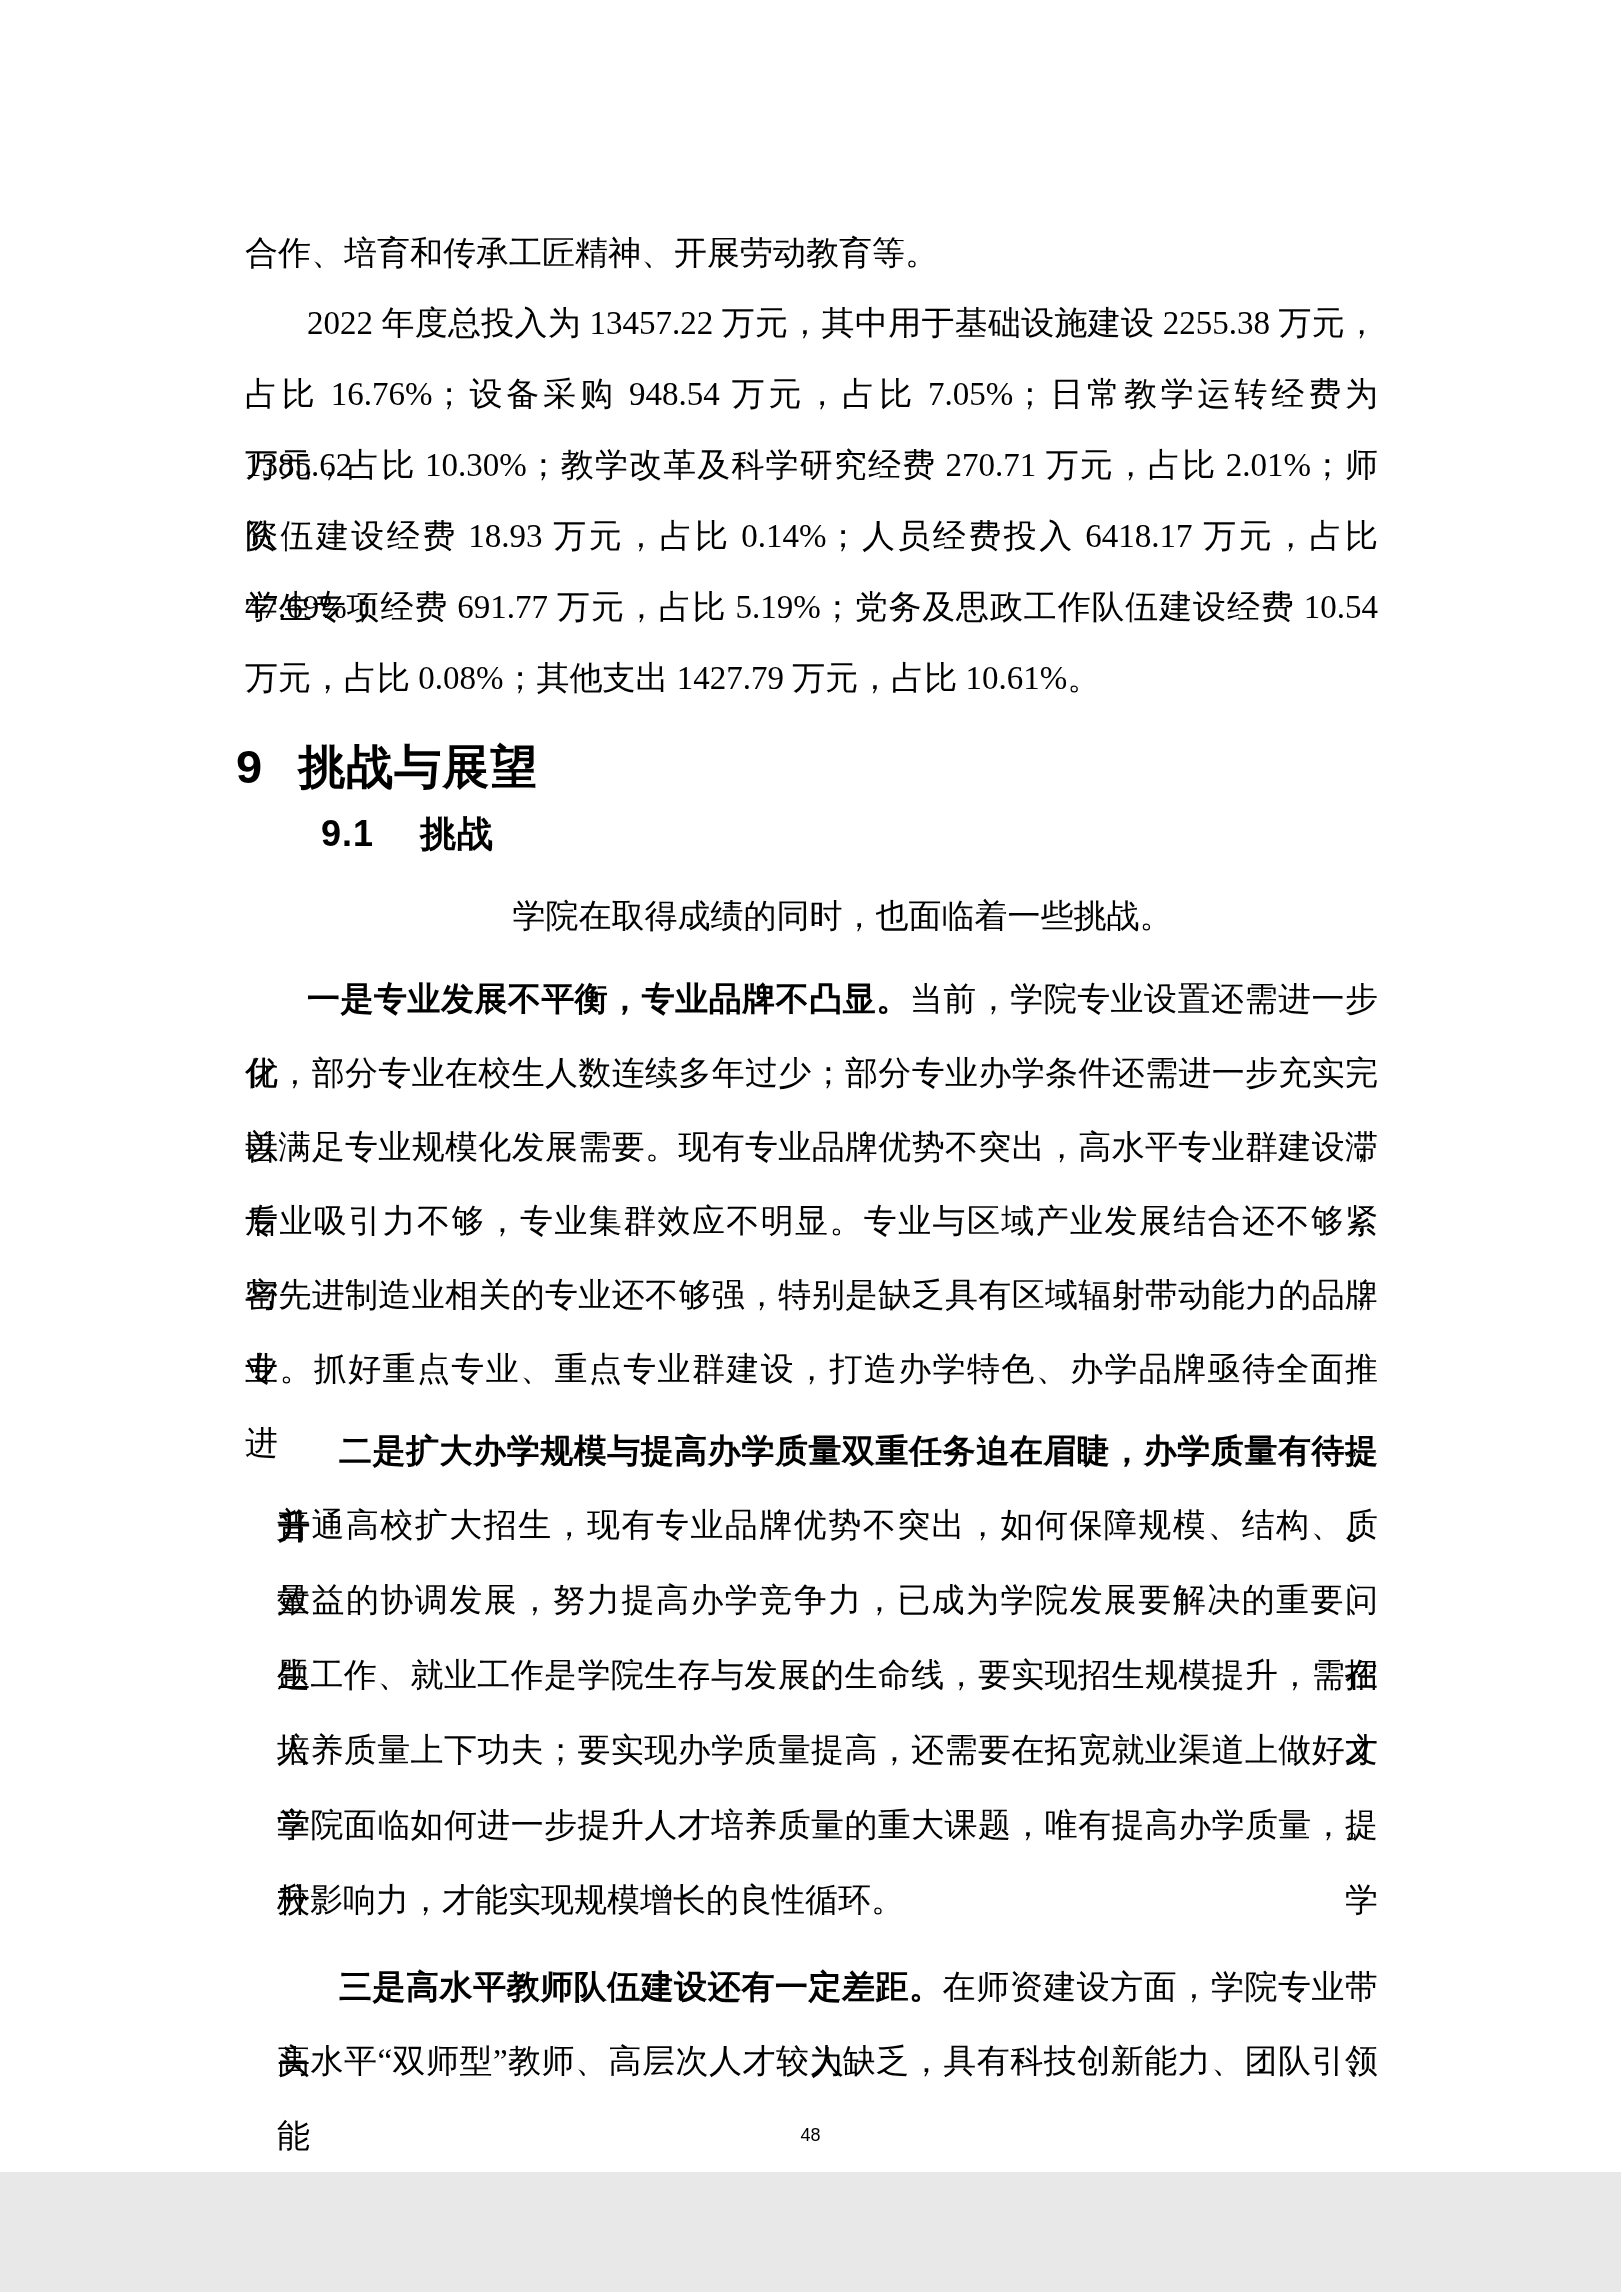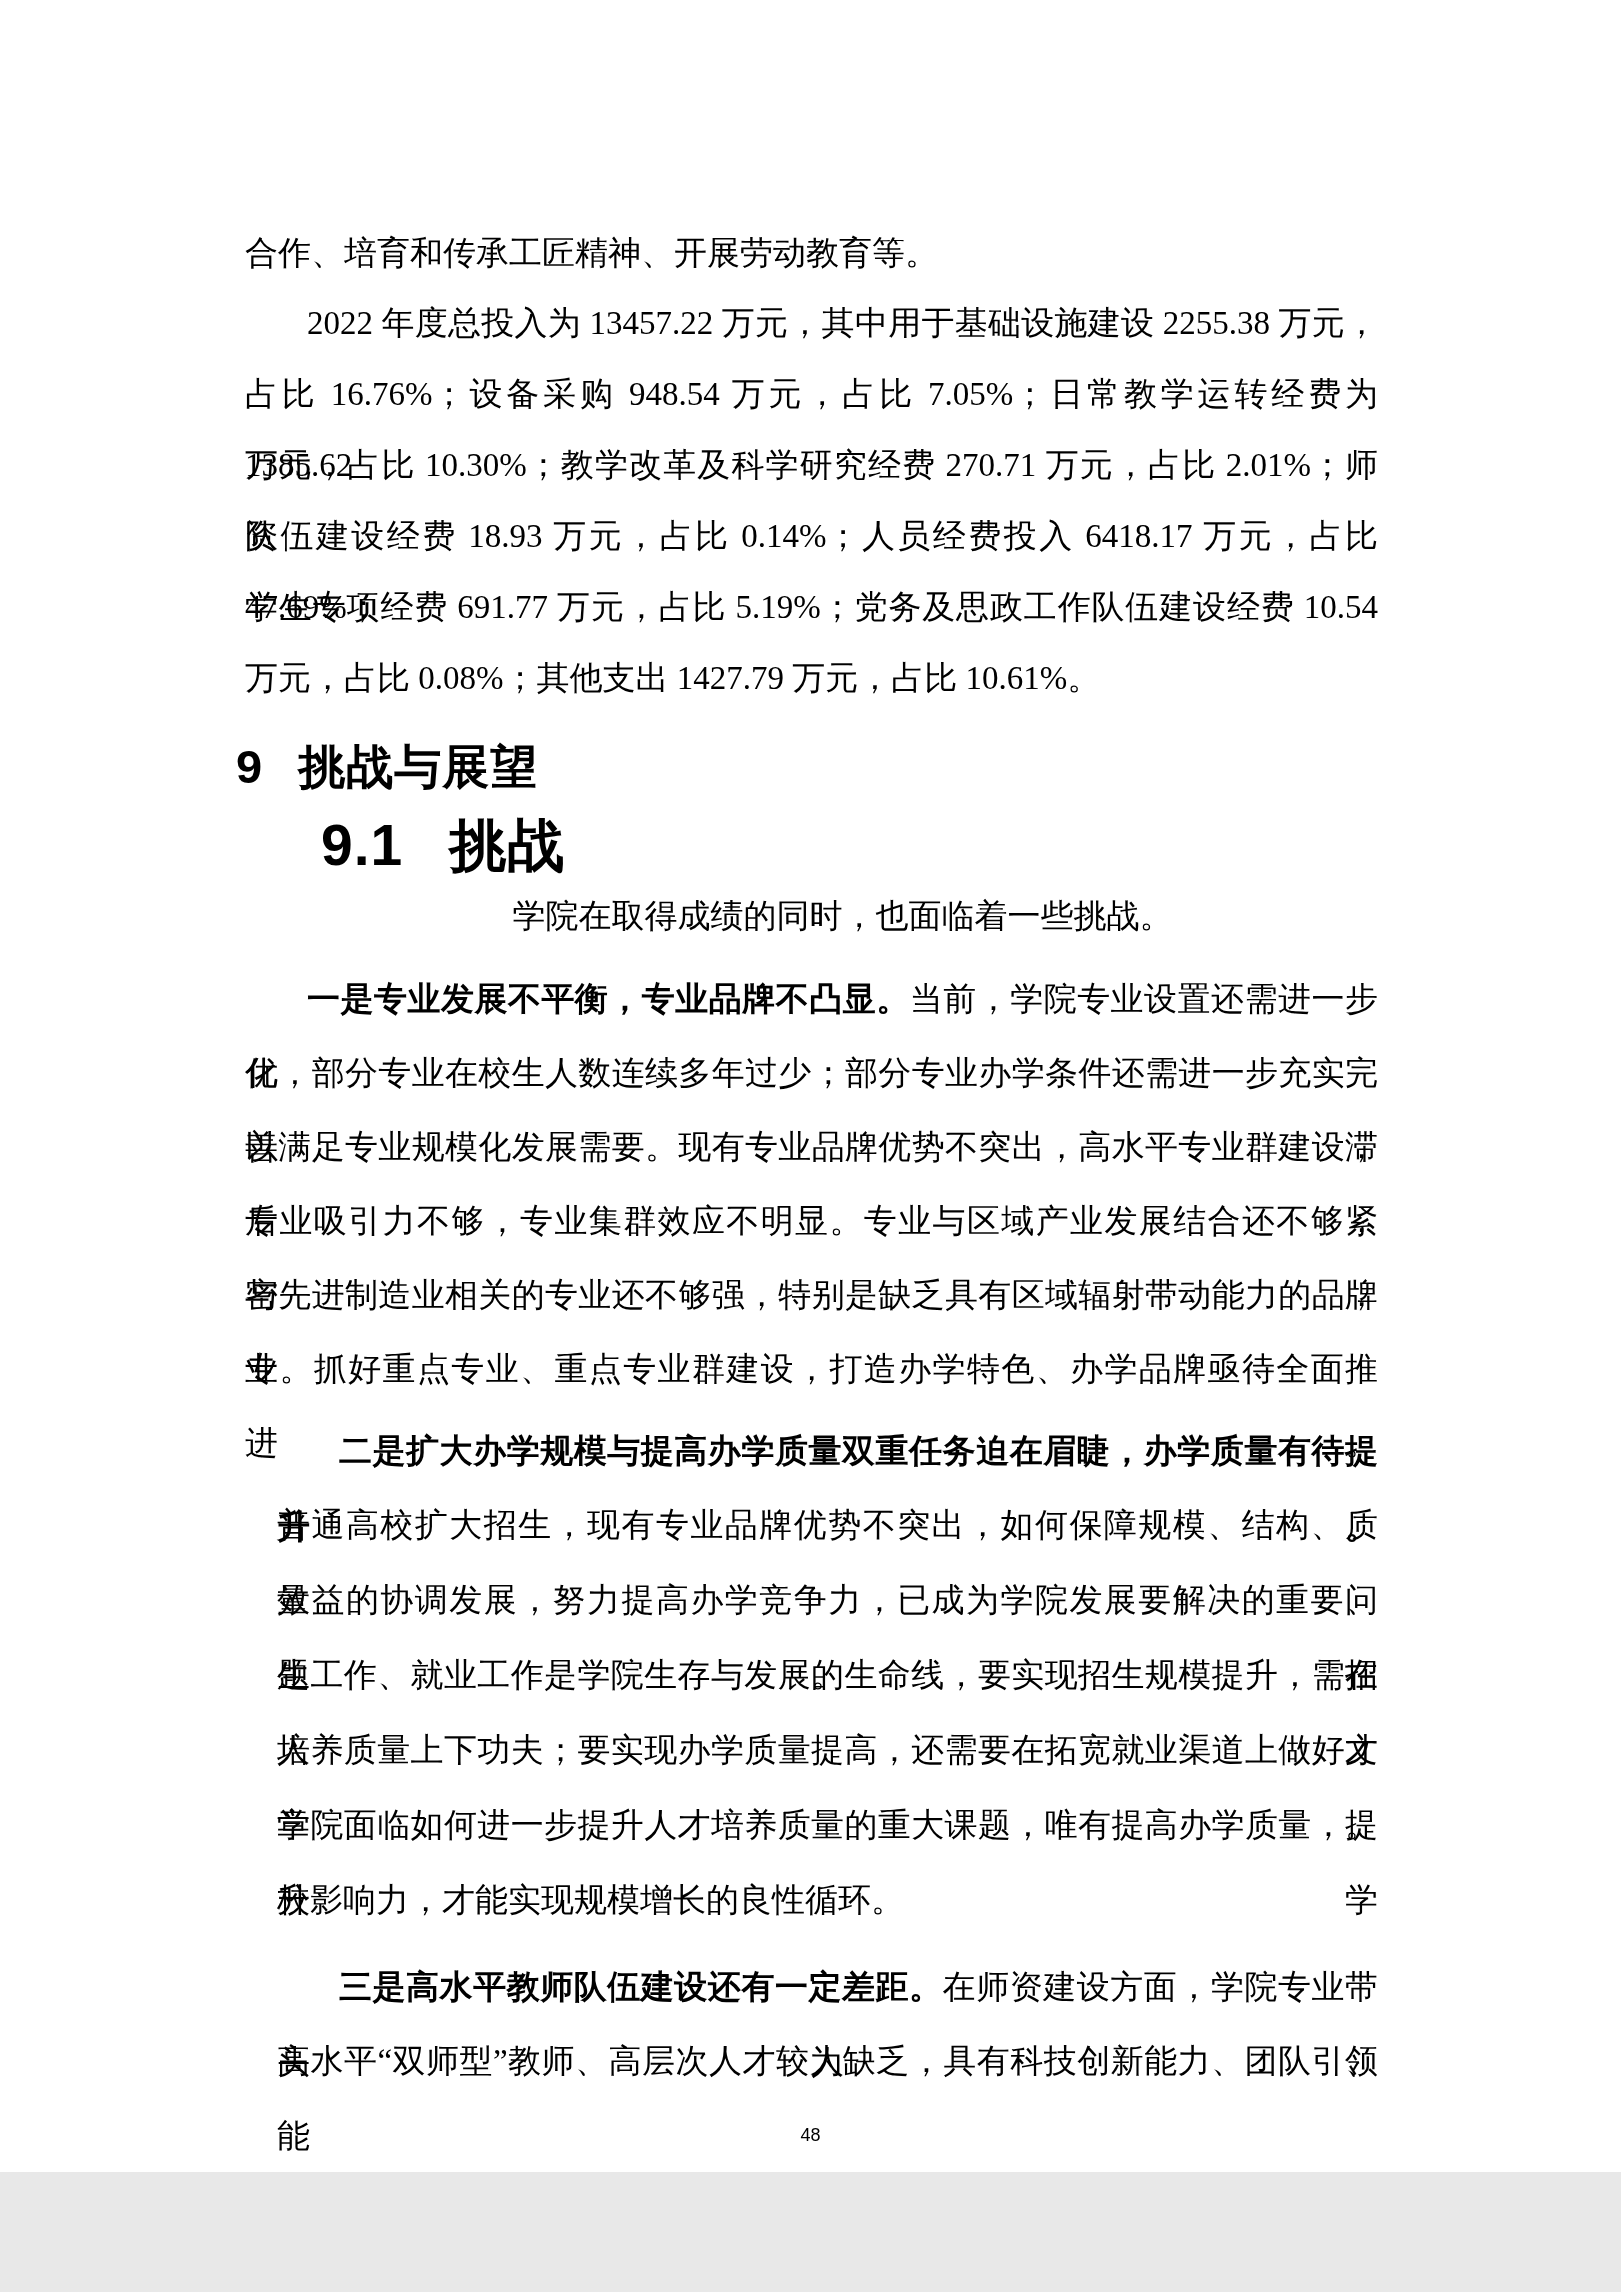--- a/index.html
+++ b/index.html
@@ -43,21 +43,21 @@
     line-height: 1.1;
     letter-spacing: 1px;
   }
   .h1 .h-num { margin-right: 35px; }
   .h2 {
     position: absolute;
     left: 321px;
     top: 814px;
     font-family: "Liberation Sans", "DejaVu Sans", sans-serif;
     font-weight: bold;
-    font-size: 57px;
+    font-size: 36px;
     line-height: 1.1;
     letter-spacing: 1px;
   }
   .h2 .h-num { margin-right: 46px; }
   .footer {
     position: absolute;
     left: 0;
     top: 2125px;
     width: 100%;
     text-align: center;

